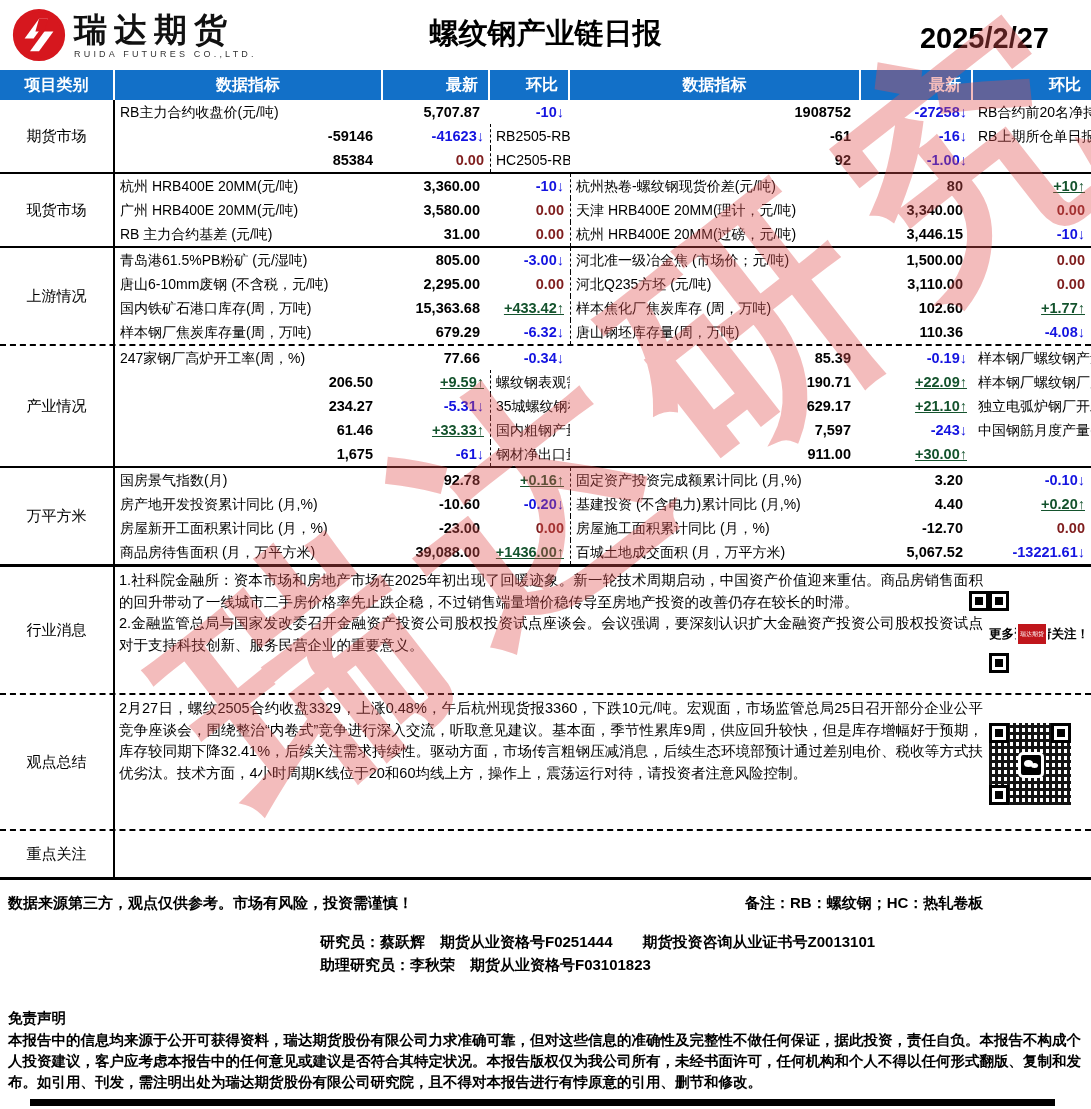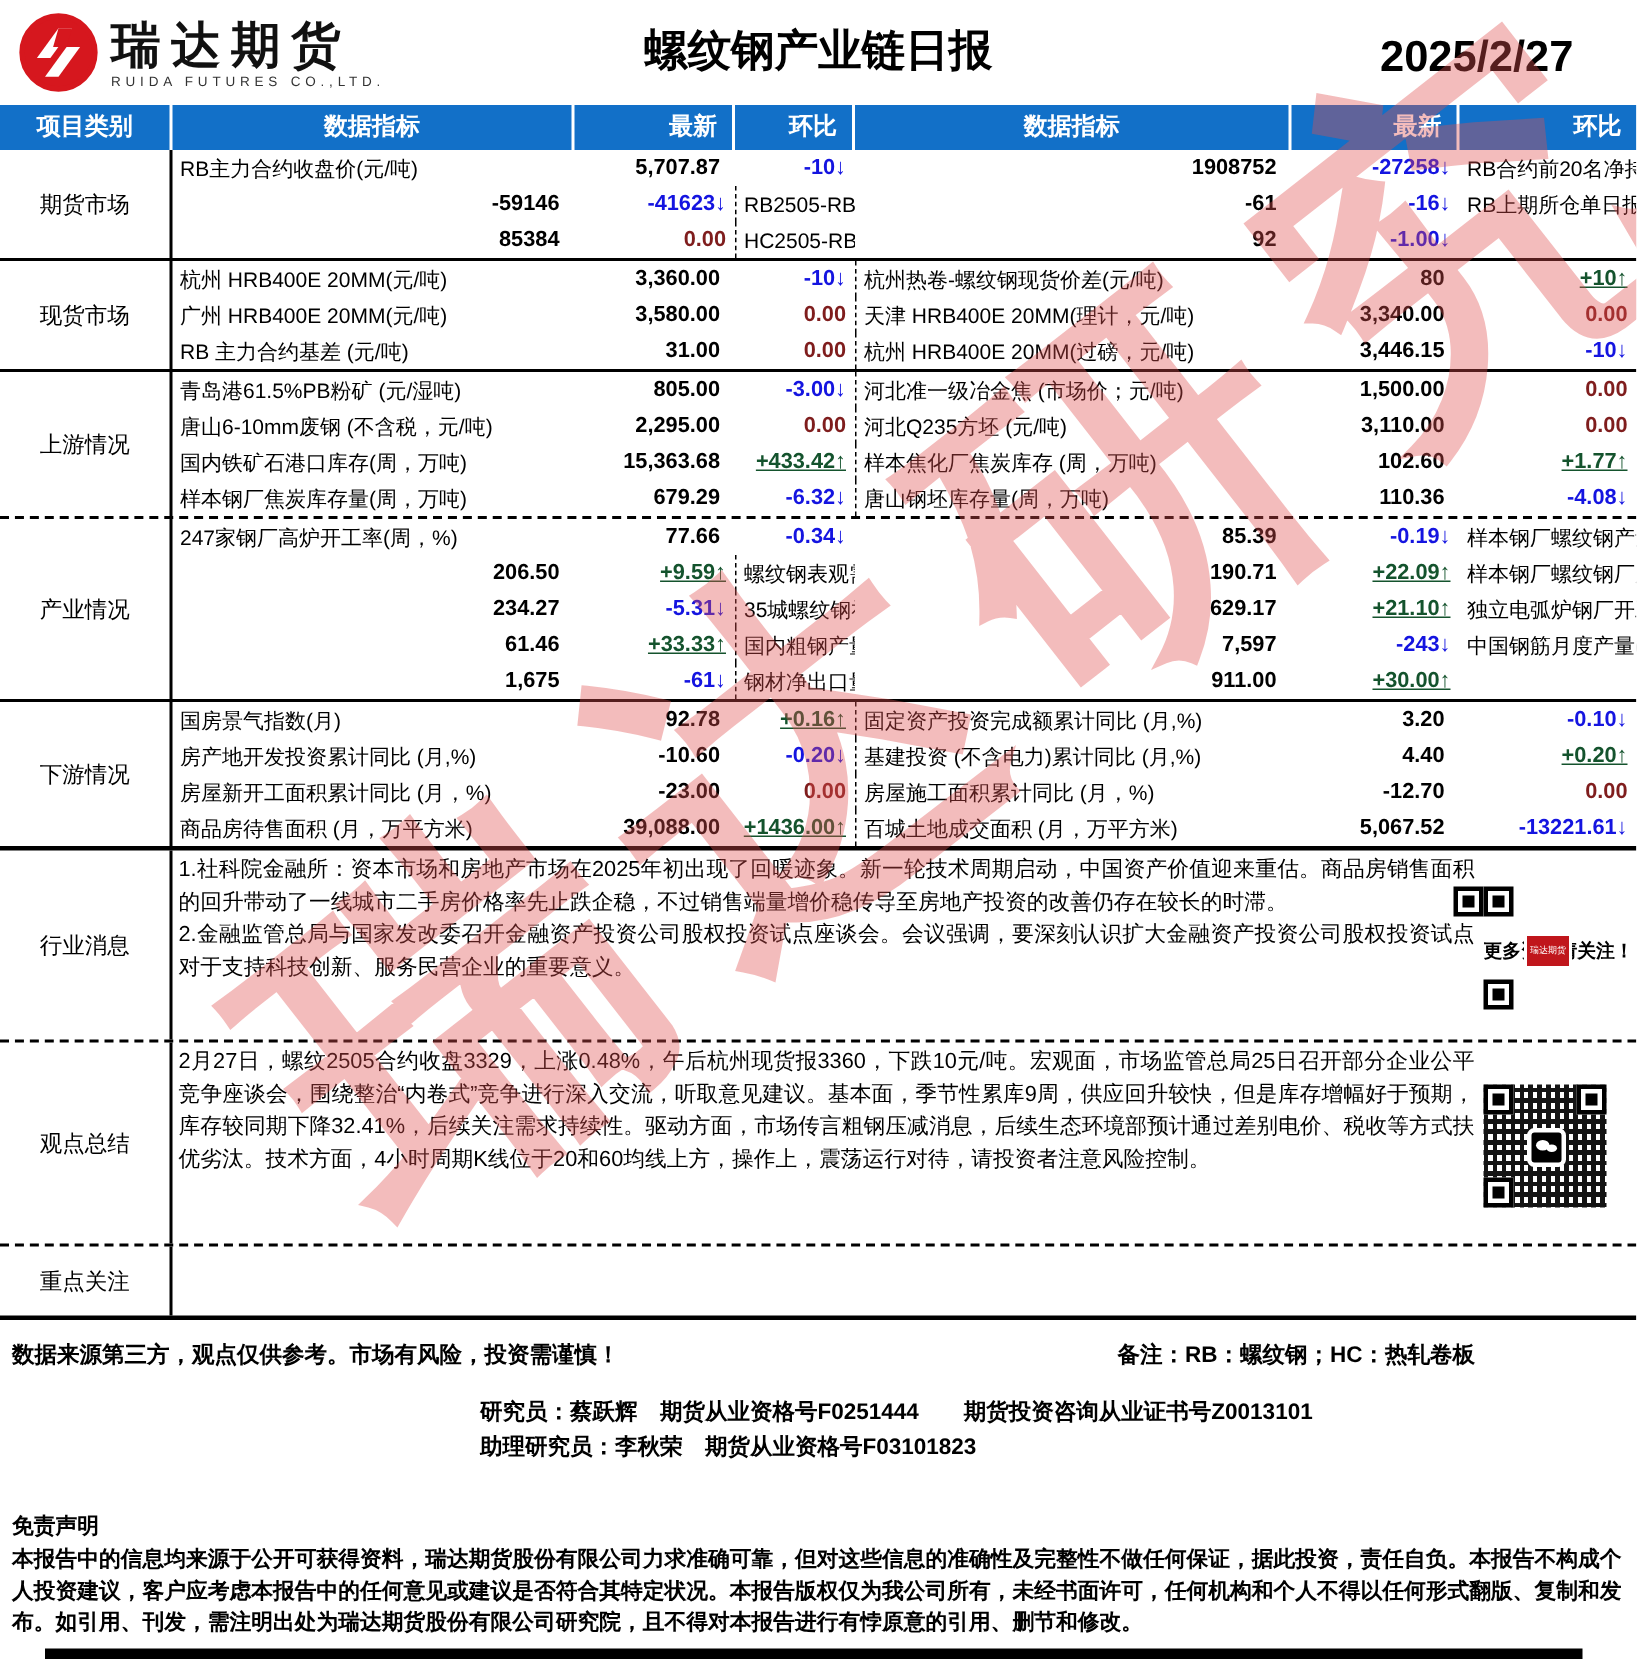--- a/index.html
+++ b/index.html
@@ -196,21 +196,21 @@
           <div class="cell val">7,597</div>
           <div class="cell chg d">-243↓</div>
           <div class="cell lbl">中国钢筋月度产量(月，万吨)</div>
           <div class="cell val">1,675</div>
           <div class="cell chg d">-61↓</div>
           <div class="cell lbl rhs">钢材净出口量(月，万吨)</div>
           <div class="cell val">911.00</div>
           <div class="cell chg u">+30.00↑</div>
         </div>
         <div class="section thick">
-          <div class="cat" style="grid-row: 1 / span 4;">下游情况</div>
+          <div class="cat" style="grid-row: 1 / span 4;">万平方米</div>
           <div class="cell lbl">国房景气指数(月)</div>
           <div class="cell val">92.78</div>
           <div class="cell chg u">+0.16↑</div>
           <div class="cell lbl rhs">固定资产投资完成额累计同比 (月,%)</div>
           <div class="cell val">3.20</div>
           <div class="cell chg d">-0.10↓</div>
           <div class="cell lbl">房产地开发投资累计同比 (月,%)</div>
           <div class="cell val">-10.60</div>
           <div class="cell chg d">-0.20↓</div>
           <div class="cell lbl rhs">基建投资 (不含电力)累计同比 (月,%)</div>

